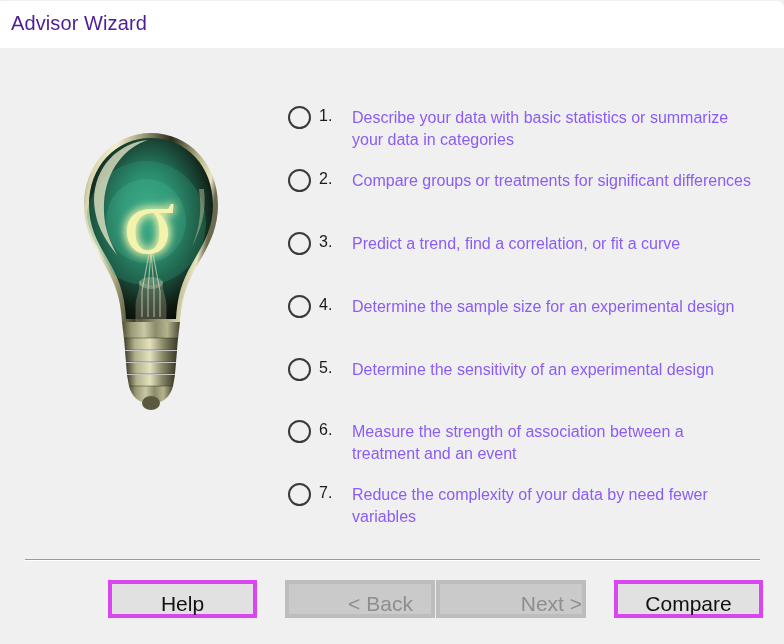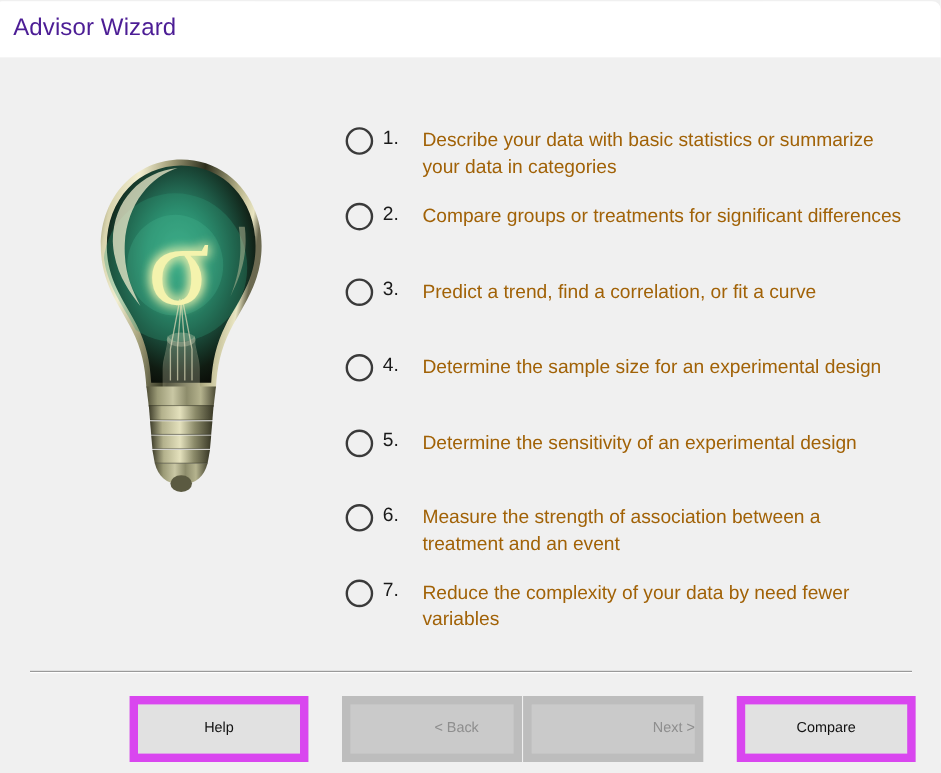--- a/index.html
+++ b/index.html
@@ -86,41 +86,41 @@
     left: 31px; top: 1px;
     font-size: 16px;
     color: #1a1a1a;
     width: 26px;
   }
   .opt-text {
     position: absolute;
     left: 64px; top: 1px;
     width: 400px;
     font-size: 16px;
-    color: #a16207;
+    color: #8b5cf6;
     line-height: 22px;
   }
 
   
   #separator {
     position: absolute;
     left: 25px; top: 511px;
     width: 735px; height: 2px;
     border-top: 1px solid #9a9a9a;
     border-bottom: 1px solid #ffffff;
   }
 
   
   #buttonbar { position: absolute; left: 0; top: 532px; width: 784px; height: 44px; }
   .btn {
     position: absolute;
     top: 0;
-    height: 55px;
-    border: 7px solid #d946ef;
-    font-size: 12px;
+    height: 38px;
+    border: 4px solid #d946ef;
+    font-size: 21px;
     text-align: center;
     line-height: 39px;
     cursor: default;
     background: #e1e1e1;
     color: #111111;
   }
   .btn.disabled {
     background: #cacaca;
     color: #8e8e8e;
     border-color: #bdbdbd;

